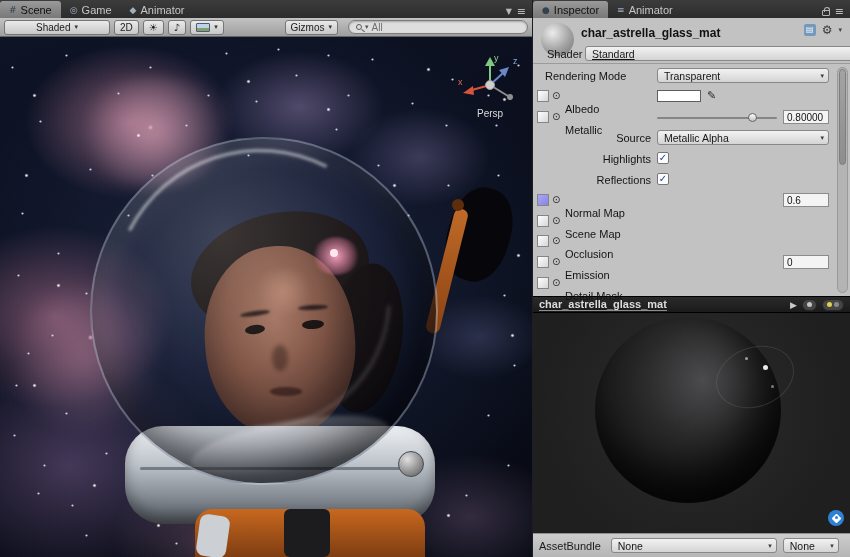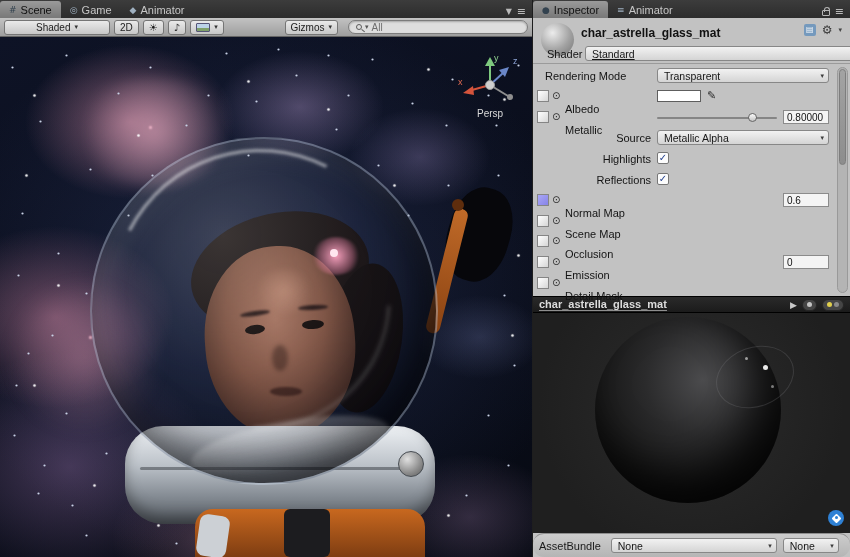--- a/index.html
+++ b/index.html
@@ -187,21 +187,21 @@
   .spec1 { position:absolute; left:168px; top:48px; width:5px; height:5px; border-radius:50%; background:#e9e9e9; filter:blur(.5px); }
   .spec2 { position:absolute; left:150px; top:40px; width:3px; height:3px; border-radius:50%; background:#9f9f9f; }
   .spec3 { position:absolute; left:176px; top:68px; width:3px; height:3px; border-radius:50%; background:#7c7c7c; }
   .sphere-ring { position:absolute; left:120px; top:30px; width:80px; height:60px; border-radius:50%;
     border:1px solid rgba(130,130,135,.25); transform:rotate(-20deg); }
   .tag-icon { position:absolute; right:6px; bottom:7px; width:16px; height:16px; border-radius:50%; background:#2f81d5; }
   .tag-icon::after { content:""; position:absolute; left:4.5px; top:4.5px; width:7px; height:7px; background:#fff; transform:rotate(45deg); border-radius:1px; }
   .tag-icon::before { content:""; position:absolute; left:7px; top:6px; width:3px; height:3px; background:#2f81d5; border-radius:50%; z-index:1; }
 
   .assetbundle { height:24px; border-top:1px solid #8e8e8e; background:linear-gradient(#cdcdcd,#b5b5b5);
-    display:flex; align-items:center; padding:0 6px; gap:6px;border-radius:11px; }
+    display:flex; align-items:center; padding:0 6px; gap:6px; }
   .ab-label { color:#1a1a1a; }
   .ab-dd1 { width:166px; margin-left:4px; }
   .ab-dd2 { width:56px; }
 </style>
 </head>
 <body>
 
 <div class="window">
 
   <div class="tabstrip">

